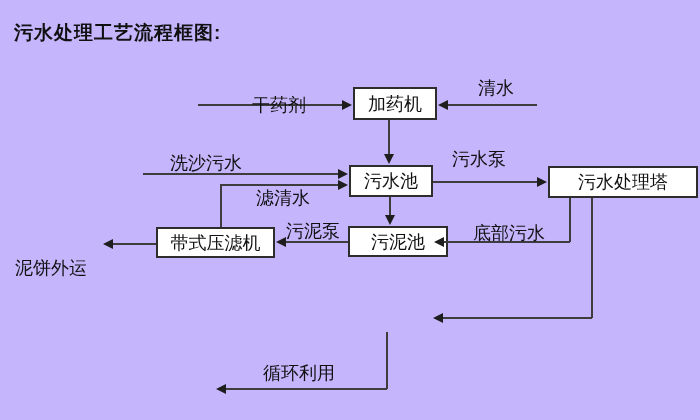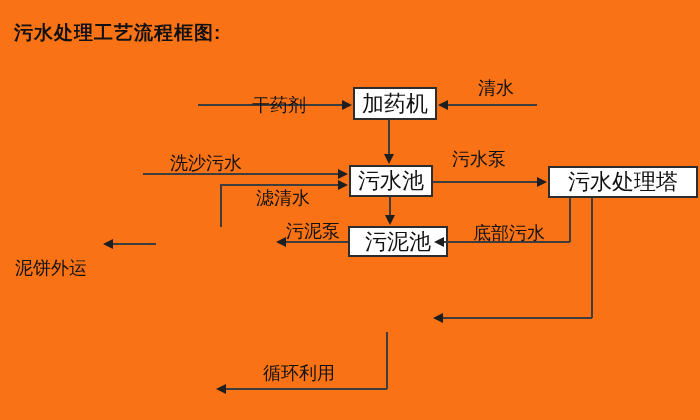--- a/index.html
+++ b/index.html
@@ -1,20 +1,20 @@
 <!DOCTYPE html>
 <html><head>
 <meta charset="utf-8">
 <style>
   html, body { margin: 0; padding: 0; background: #ffffff; }
   #canvas {
     position: relative;
     width: 700px;
     height: 420px;
-    background: #f97316;
+    background: #c4b5fd;
     font-family: "Liberation Sans", "DejaVu Sans", sans-serif;
     color: #111111;
     overflow: hidden;
   }
   .title {
     position: absolute;
     left: 14px;
     top: 20px;
     font-size: 19px;
     font-weight: bold;
@@ -22,21 +22,21 @@
     white-space: nowrap;
   }
   .node {
     position: absolute;
     box-sizing: border-box;
     border: 2px solid #2d2d2d;
     background: #ffffff;
     display: flex;
     align-items: center;
     justify-content: center;
-    font-size: 22px;
+    font-size: 18px;
     line-height: 1;
     white-space: nowrap;
   }
   .hline { position: absolute; height: 1.5px; background: #3d3d3d; }
   .vline { position: absolute; width: 1.5px; background: #3d3d3d; }
   .arr { position: absolute; width: 0; height: 0; }
   .arr.right { border-top: 5px solid transparent; border-bottom: 5px solid transparent; border-left: 10px solid #1e1e1e; }
   .arr.left  { border-top: 5px solid transparent; border-bottom: 5px solid transparent; border-right: 10px solid #1e1e1e; }
   .arr.down  { border-left: 5px solid transparent; border-right: 5px solid transparent; border-top: 10px solid #1e1e1e; }
   .elabel {
@@ -57,20 +57,23 @@
     <span>加药机</span>
   </div>
   <div class="node" style="left:349px; top:165px; width:84px;  height:32px;">
     <span>污水池</span>
   </div>
   <div class="node" style="left:548px; top:166px; width:150px; height:32px;">
     <span>污水处理塔</span>
   </div>
   <div class="node" style="left:348px; top:226px; width:100px;  height:31px;">
     <span>污泥池</span>
+  </div>
+  <div class="node" style="left:156px; top:227px; width:119px; height:31px;">
+    <span>带式压滤机</span>
   </div>
 
   <div class="hline" style="left:198px; top:104px; width:146px;"></div>
   <div class="arr right" style="left:342px; top:100px;"></div>
 
   <div class="hline" style="left:446px; top:104px; width:91px;"></div>
   <div class="arr left" style="left:438px; top:100px;"></div>
 
   <div class="vline" style="left:388px; top:120px; height:35px;"></div>
   <div class="arr down" style="left:384px; top:154px;"></div>

